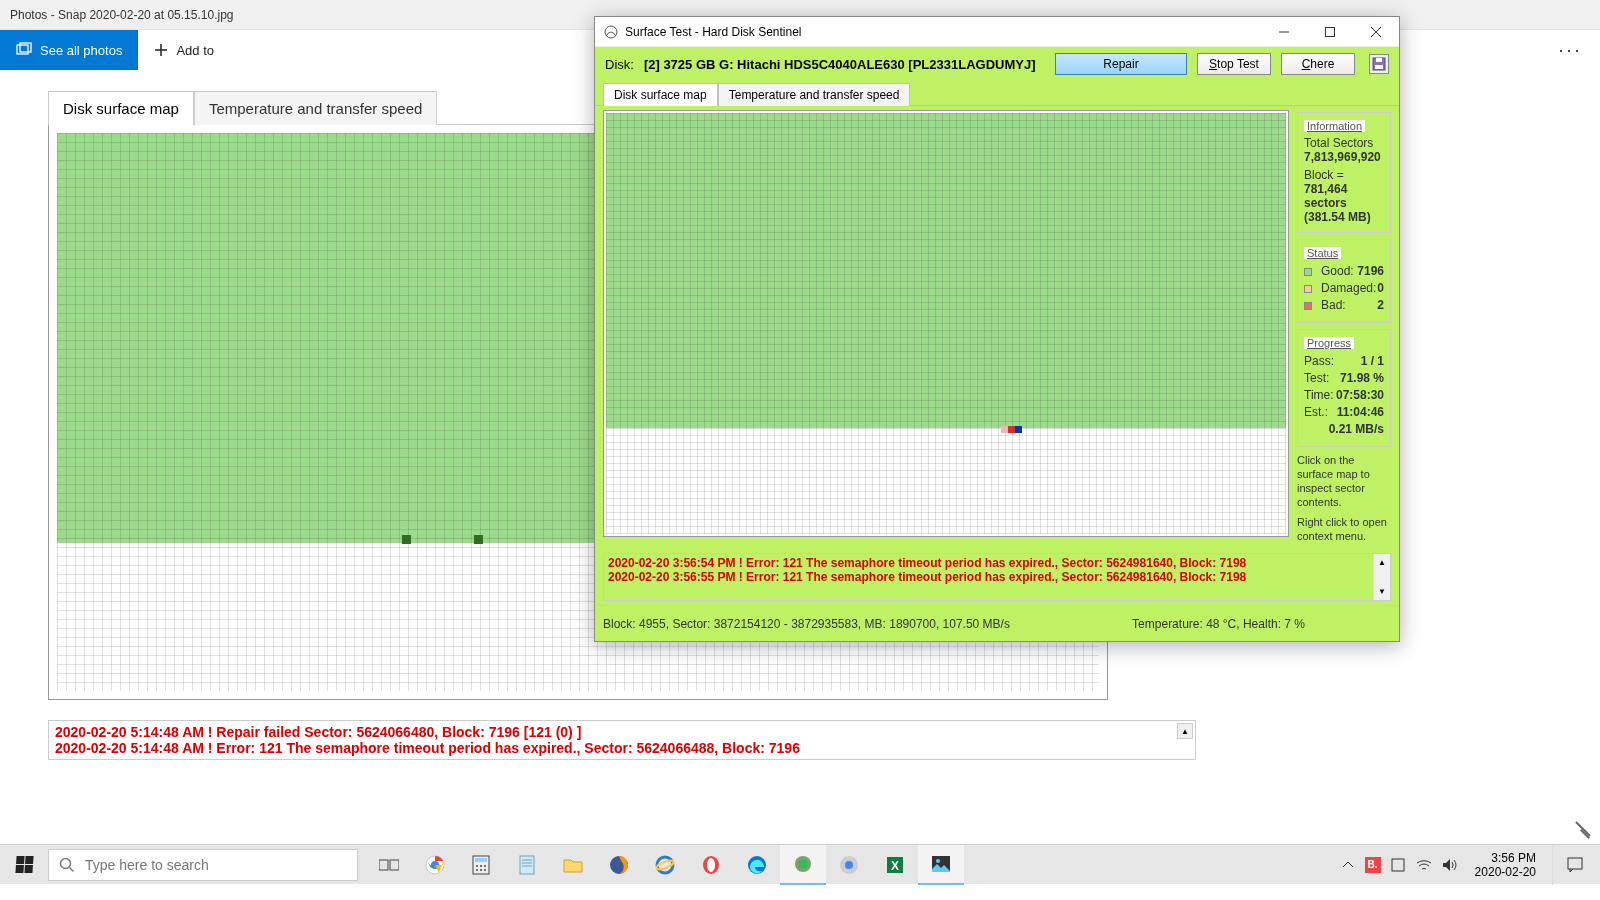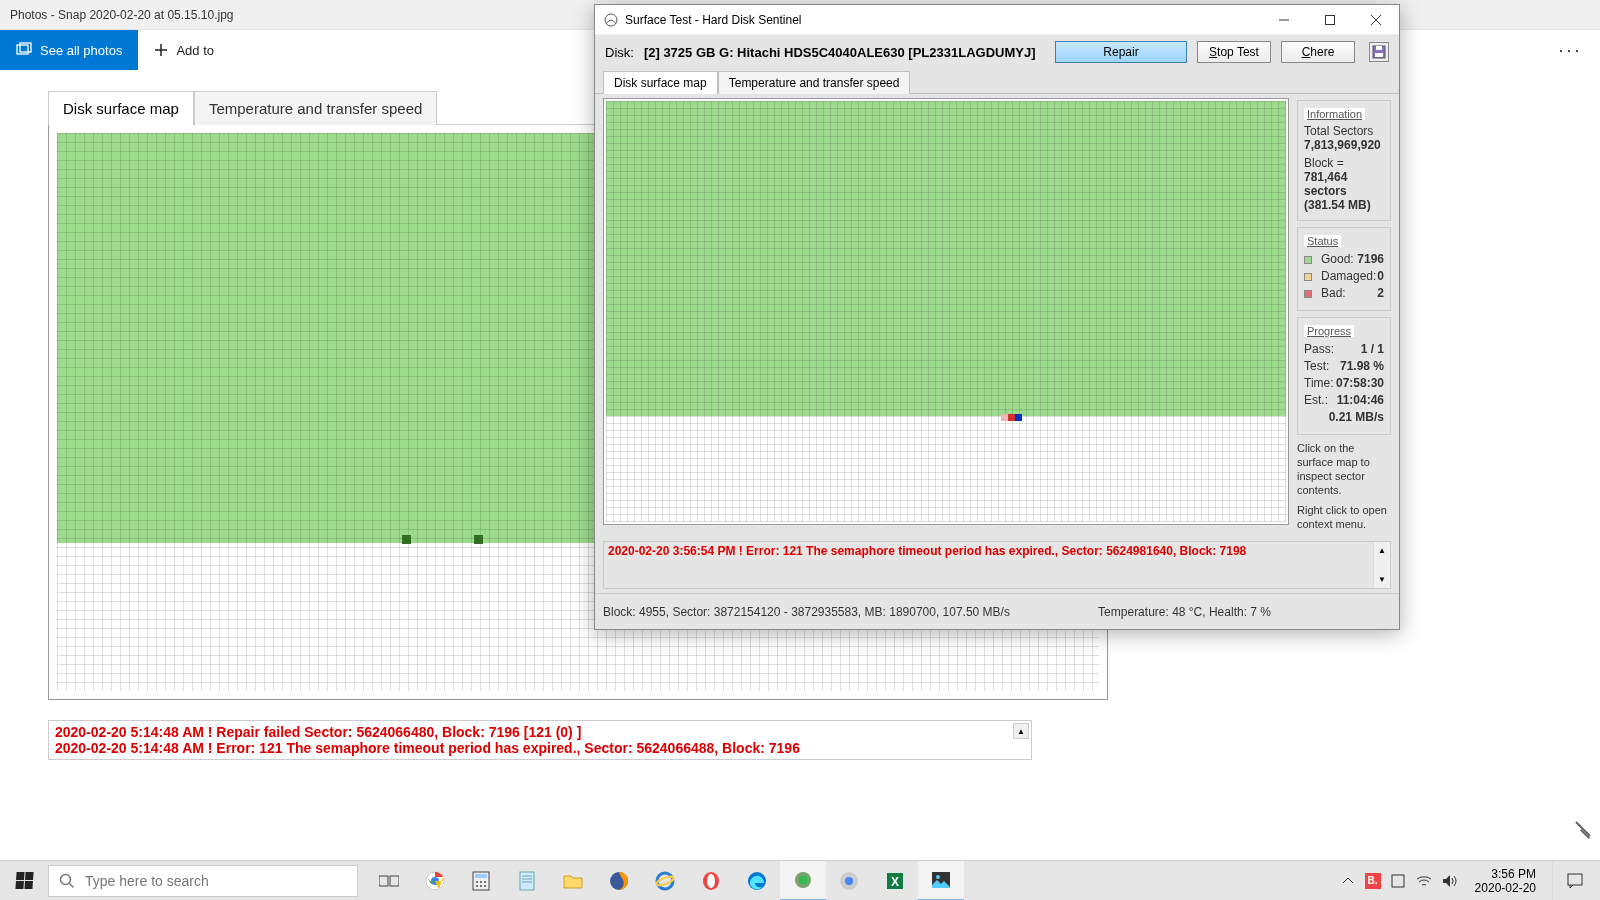--- a/index.html
+++ b/index.html
@@ -30,26 +30,26 @@
 .bg-fill { position: absolute; left: 8px; top: 8px; right: 8px; height: 410px; background: #9DDB8C;
   background-image:
     linear-gradient(to right, rgba(0,0,0,0.12) 1px, transparent 1px),
     linear-gradient(to bottom, rgba(0,0,0,0.12) 1px, transparent 1px);
   background-size: 9px 9px;
 }
 .bg-dark1, .bg-dark2 { position: absolute; width: 9px; height: 9px; background: #2F6F1F; }
 .bg-dark1 { left: 353px; top: 410px; }
 .bg-dark2 { left: 425px; top: 410px; }
 
-.bg-log { position: absolute; left: 48px; top: 720px; width: 984px; height: 40px; border: 1px solid #ccc; background: #fff; padding: 3px 6px; overflow: hidden; }
+.bg-log { position: absolute; left: 48px; top: 720px; width: 1148px; height: 40px; border: 1px solid #ccc; background: #fff; padding: 3px 6px; overflow: hidden; }
 .bg-log .line { color: #d00; font-weight: bold; font-size: 14px; white-space: nowrap; }
 .bg-scroll-up { position: absolute; right: 2px; top: 2px; width: 16px; height: 16px; background: #f0f0f0; border: 1px solid #ccc; font-size: 8px; display:flex; align-items:center; justify-content:center; }
 
 
-.dialog { position: absolute; left: 594px; top: 4px; width: 806px; height: 626px; background: #e5e5e5; border: 1px solid #888; box-shadow: 0 4px 20px rgba(0,0,0,0.3); display: flex; flex-direction: column; }
+.dialog { position: absolute; left: 594px; top: 16px; width: 806px; height: 626px; background: #bef264; border: 1px solid #888; box-shadow: 0 4px 20px rgba(0,0,0,0.3); display: flex; flex-direction: column; }
 .dlg-titlebar { height: 30px; background: #fff; display: flex; align-items: center; padding-left: 8px; border-bottom: 1px solid #eee; }
 .dlg-titlebar .icon { width: 16px; height: 16px; margin-right: 6px; }
 .dlg-titlebar .title { font-size: 12px; flex: 1; }
 .dlg-winbtns { display: flex; }
 .dlg-winbtn { width: 46px; height: 30px; display: flex; align-items: center; justify-content: center; }
 .dlg-winbtn svg { stroke: #333; fill: none; }
 
 .dlg-diskrow { height: 34px; display: flex; align-items: center; padding: 0 10px; gap: 10px; }
 .dlg-diskrow .label { font-size: 13px; }
 .dlg-diskrow .val { font-weight: bold; font-size: 13px; flex: 1; }
@@ -93,30 +93,30 @@
 .sq-bad { background: #e07070; }
 .bold { font-weight: bold; }
 .hint { font-size: 11px; color: #333; line-height: 14px; margin-top: 6px; }
 
 .dlg-log { margin: 12px 8px 4px 8px; border: 1px solid #ccc; height: 48px; position: relative; padding: 2px 20px 2px 4px; overflow: hidden; }
 .dlg-log .line { color: #d00; font-weight: bold; font-size: 12px; white-space: nowrap; }
 .dlg-log .sb { position: absolute; right: 0; top: 0; bottom: 0; width: 17px; background: #f0f0f0; border-left: 1px solid #ddd; }
 .dlg-log .sb .up, .dlg-log .sb .dn { height: 17px; display:flex; align-items:center; justify-content:center; font-size: 8px; }
 
 .dlg-status { height: 36px; border-top: 1px solid #ccc; display: flex; align-items: center; padding: 0 8px; font-size: 12px; color: #333; gap: 40px; }
-.dlg-status .seg:nth-child(2){ margin-left: auto; margin-right: 120px; }
+.dlg-status .seg:nth-child(2){ margin-left: auto; margin-right: 86px; }
 
 
 .resize-grip { position: absolute; right: 10px; bottom: 62px; width: 22px; height: 22px; }
 .resize-grip::before, .resize-grip::after { content:''; position:absolute; border-top: 2px solid #666; }
 .resize-grip::before { width: 20px; transform: rotate(45deg); right: -3px; bottom: 8px; }
 .resize-grip::after { width: 12px; transform: rotate(45deg); right: -1px; bottom: 3px; }
 
 
-.taskbar { position: absolute; left: 0; bottom: 0; width: 1600px; height: 40px; background: #e6e6e6; border-top: 1px solid #ccc; display: flex; align-items: center; }
+.taskbar { position: absolute; left: 0; bottom: 16px; width: 1600px; height: 40px; background: #e6e6e6; border-top: 1px solid #ccc; display: flex; align-items: center; }
 .start { width: 48px; height: 40px; display: flex; align-items: center; justify-content: center; }
 .win-logo { display: grid; grid-template-columns: 8px 8px; grid-template-rows: 8px 8px; gap: 1px; transform: skewX(-4deg); }
 .win-logo span { background: #222; }
 .searchbox { height: 32px; width: 310px; background: #fff; border: 1px solid #ccc; display: flex; align-items: center; padding: 0 10px; gap: 10px; color: #777; font-size: 14px; }
 .tb-icons { display: flex; align-items: center; height: 40px; margin-left: 8px; }
 .tb-icon { width: 46px; height: 40px; display: flex; align-items: center; justify-content: center; }
 .tb-icon.active { border-bottom: 2px solid #76b9ed; background: #f3f3f3; }
 .tray { margin-left: auto; display: flex; align-items: center; gap: 8px; padding-right: 4px; height: 40px; }
 .tray .ico { width: 18px; height: 18px; display:flex; align-items:center; justify-content:center; }
 .tray .clock { text-align: right; font-size: 12px; line-height: 14px; padding: 0 8px; }
@@ -287,20 +287,21 @@
             <span class="bold">0.21 MB/s</span>
           </div>
       </div>
       <div class="hint">Click on the surface map to inspect sector contents.</div>
       <div class="hint">Right click to open context menu.</div>
     </div>
   </div>
 
   <div class="dlg-log">
     <div class="line">2020-02-20  3:56:54 PM ! Error: 121 The semaphore timeout period has expired., Sector: 5624981640, Block: 7198</div>
+    <div class="line">2020-02-20  3:56:55 PM ! Error: 121 The semaphore timeout period has expired., Sector: 5624981640, Block: 7198</div>
     <div class="sb">
       <div class="up">▲</div>
       <div class="dn" style="position:absolute;bottom:0;left:0;right:0">▼</div>
     </div>
   </div>
 
   <div class="dlg-status">
     <span class="seg">Block: 4955, Sector: 3872154120 - 3872935583, MB: 1890700, 107.50 MB/s</span>
     <span class="seg">Temperature: 48  °C,  Health: 7 %</span>
   </div>

